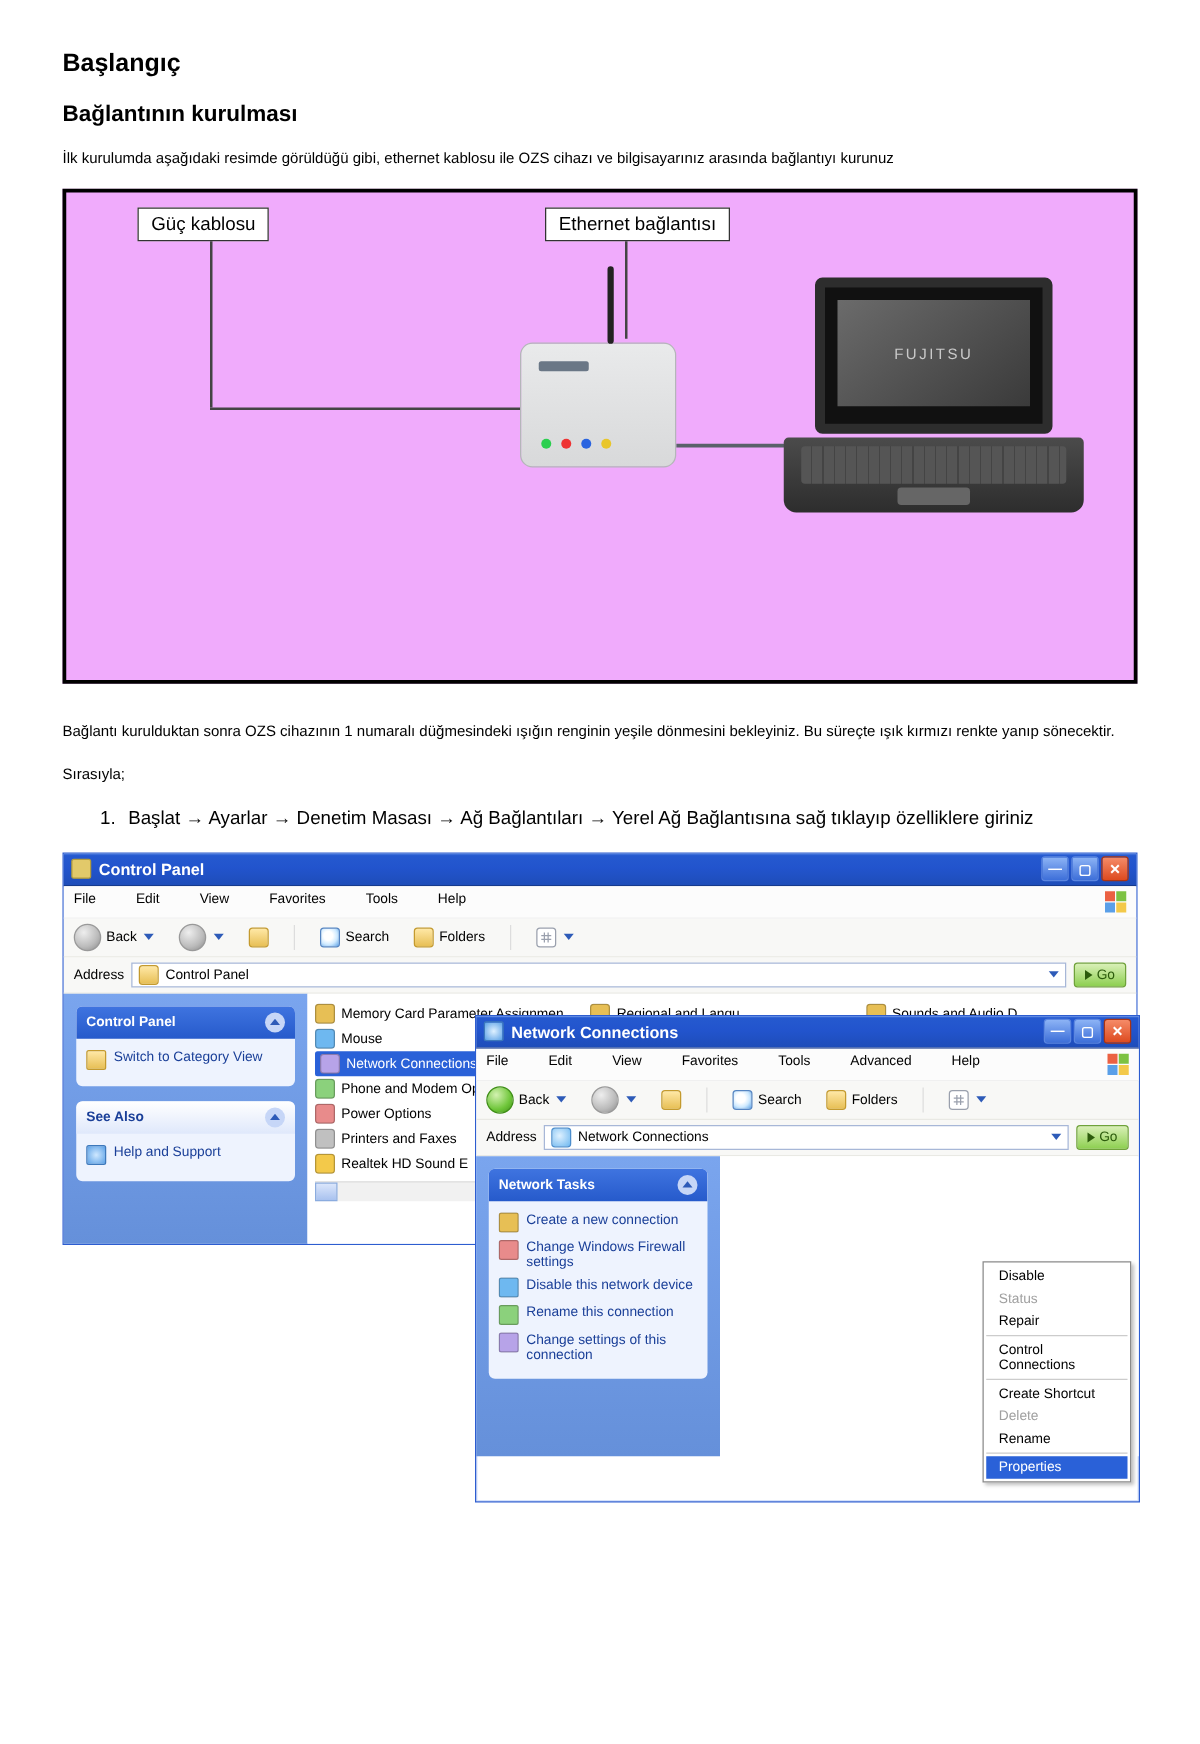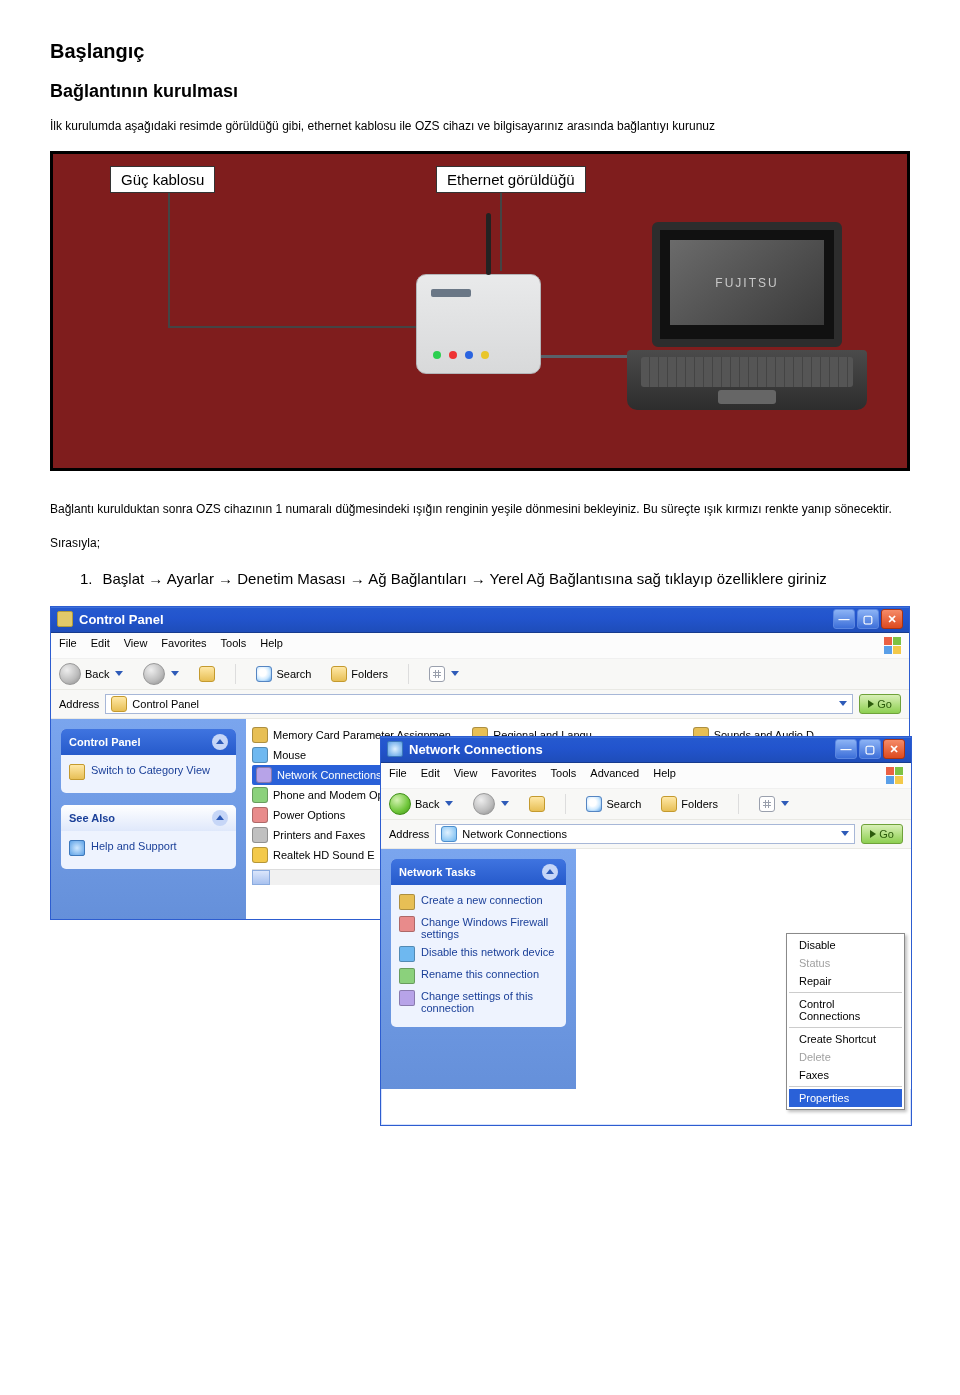--- a/index.html
+++ b/index.html
@@ -13,23 +13,23 @@
   }
   h2 { font-size: 20px; margin: 0 0 18px 0; font-weight: bold; }
   h3 { font-size: 18px; margin: 0 0 16px 0; font-weight: bold; }
   p  { font-size: 12px; margin: 0 0 16px 0; line-height: 1.45; }
   .ol { margin: 0 0 16px 0; }
   .ol-item { display: flex; gap: 10px; font-size: 15px; line-height: 1.45; padding-left: 30px; }
 
   
   .diagram {
     border: 3px solid #000;
-    background: #7f1d1d;
+    background: #f0abfc;
     margin: 10px 0 30px 0;
-    height: 320px;
+    height: 396px;
     position: relative;
   }
   .labelbox {
     position: absolute;
     border: 1px solid #333;
     padding: 4px 10px;
     font-size: 15px;
     background: #fff;
   }
   .lbl-power { top: 12px; left: 57px; }
@@ -96,21 +96,21 @@
     height:26px; display:flex; align-items:center; gap:6px;
     padding:0 6px;
     background: linear-gradient(#4a7be0 0%, #2559cf 6%, #2254cd 45%, #1e4db9 100%);
     color:#fff; font-weight:bold; font-size:13px;
     border-bottom:1px solid #163a8d;
   }
   .titlebar .tb-icon{ width:16px;height:16px;background:#e2c96a;border:1px solid #b39c3b;border-radius:2px;}
   .winbtns{ margin-left:auto; display:flex; gap:2px;}
   .winbtn{ width:22px;height:20px;border:1px solid #5b86e0;border-radius:3px;background:linear-gradient(#8cb3f5,#3d6fd9);display:flex;align-items:center;justify-content:center;color:#fff;font-size:11px;}
   .winbtn.close{ background:linear-gradient(#f58b68,#dd4a1f); border-color:#a93413;}
-  .menubar{ display:flex; gap:14px; padding:4px 8px; background:#fcfcfc; border-bottom:1px solid #f0f0f0;}
+  .menubar{ display:flex; gap:32px; padding:4px 8px; background:#fcfcfc; border-bottom:1px solid #f0f0f0;}
   .menubar span{ color:#000; }
   .toolbar{ display:flex; align-items:center; gap:20px; padding:4px 8px; background:#f8f8f6; border-bottom:1px solid #e9e9e4;}
   .tbtn{ display:flex; align-items:center; gap:4px; }
   .tbtn .circ{ width:22px;height:22px;border-radius:50%;background:radial-gradient(circle at 35% 30%,#d3f2b1,#6fc63a 60%,#3f8f17);border:1px solid #3f8f17;}
   .tbtn.gray .circ{ background:radial-gradient(circle at 35% 30%,#eee,#bbb 60%,#888);border-color:#999;}
   .smico{ width:16px;height:16px;display:inline-block;vertical-align:middle;border-radius:3px; }
   .ico-search{ background:radial-gradient(circle at 40% 40%,#fff 0 30%,#cfeaff 60%,#5aa0e6); border:1px solid #5585c2;}
   .ico-folder{ background:linear-gradient(#ffe8a6,#e7bf55); border:1px solid #c49a2e;}
   .ico-grid{ background:#fff;border:1px solid #9aa0ad; position:relative;}
   .ico-grid:before{content:"";position:absolute;inset:3px;background:
@@ -169,21 +169,21 @@
 </style>
 </head>
 <body>
 
 <h2>Başlangıç</h2>
 <h3>Bağlantının kurulması</h3>
 <p>İlk kurulumda aşağıdaki resimde görüldüğü gibi, ethernet kablosu ile OZS cihazı ve bilgisayarınız arasında bağlantıyı kurunuz</p>
 
 <div class="diagram">
   <div class="labelbox lbl-power">Güç kablosu</div>
-  <div class="labelbox lbl-eth">Ethernet görüldüğü</div>
+  <div class="labelbox lbl-eth">Ethernet bağlantısı</div>
   <div class="lbl-line" style="top:39px;left:115px;width:2px;height:133px;"></div>
   <div class="lbl-line" style="top:172px;left:115px;width:248px;height:2px;"></div>
   <div class="lbl-line" style="top:39px;left:447px;width:2px;height:78px;"></div>
   <div class="cable" style="top:201px;left:488px;width:142px;"></div>
   <div class="device">
     <div class="tag"></div>
     <div class="leds">
         <span class="g"></span>
         <span class="r"></span>
         <span class="b"></span>
@@ -493,20 +493,20 @@
       <div class="midpane nc-items" style="position:relative;">
         <div class="ctxmenu" id="ctxmenu">
             <div class="mi">Disable</div>
             <div class="mi dis">Status</div>
             <div class="mi">Repair</div>
             <hr>
             <div class="mi">Control Connections</div>
             <hr>
             <div class="mi">Create Shortcut</div>
             <div class="mi dis">Delete</div>
-            <div class="mi">Faxes</div>
+            <div class="mi">Rename</div>
             <hr>
             <div class="mi sel">Properties</div>
           </div>
       </div>
     </div>
   </div>
 </div>
 
 </body></html>

